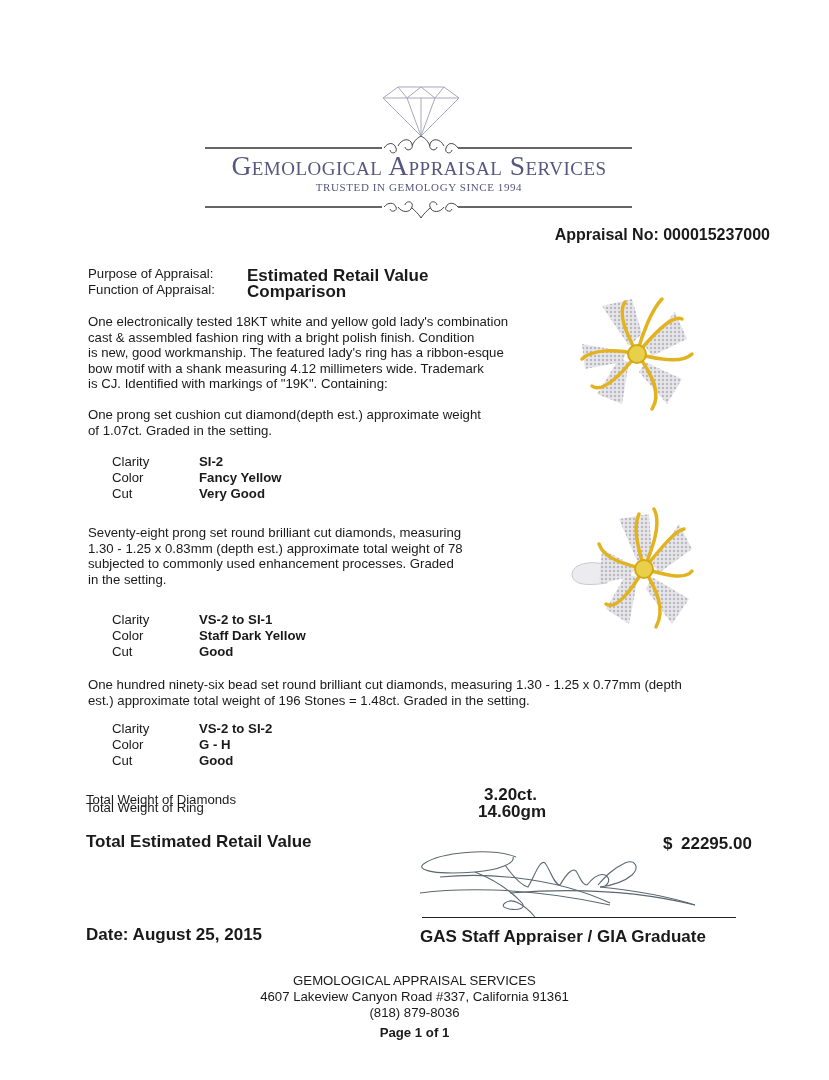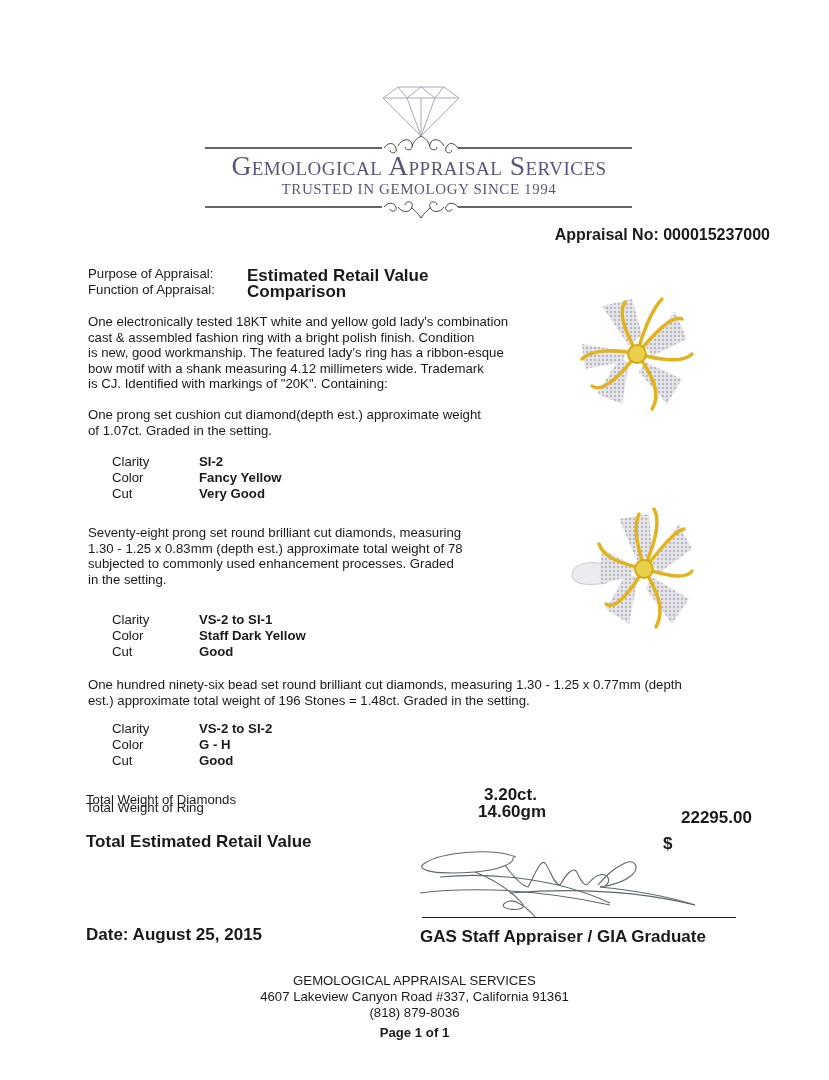--- a/index.html
+++ b/index.html
@@ -4,21 +4,21 @@
   <style>
     html, body { margin: 0; padding: 0; background: #ffffff; }
     body { width: 829px; height: 1080px; position: relative; overflow: hidden;
            font-family: "Liberation Sans", sans-serif; color: #1a1a1a; }
     .abs { position: absolute; }
     .logo-svg { position: absolute; left: 0; top: 0; }
     .brand-title { position: absolute; left: 205px; top: 150px; width: 428px; text-align: center;
                    font-family: "Liberation Serif", serif; color: #56567e; font-size: 27.5px;
                    letter-spacing: 0.5px; white-space: nowrap; font-variant: small-caps; }
     .brand-tag { position: absolute; left: 205px; top: 181px; width: 428px; text-align: center;
-                 font-family: "Liberation Serif", serif; color: #56567e; font-size: 15px;
+                 font-family: "Liberation Serif", serif; color: #56567e; font-size: 11px;
                  letter-spacing: 0.6px; white-space: nowrap; }
     .appraisal-no { position: absolute; right: 59px; top: 226px; font-weight: bold; font-size: 16px; }
     .bold { font-weight: bold; }
     .kv-label { position: absolute; font-size: 13.2px; }
     .kv-value { position: absolute; font-size: 17px; font-weight: bold; }
     .para { position: absolute; left: 88px; font-size: 13.2px; line-height: 15.5px; white-space: nowrap; }
     .grade-row { position: absolute; font-size: 13.2px; white-space: nowrap; }
     .sig-line { position: absolute; left: 422px; top: 917px; width: 314px; height: 1px; background: #222; }
     .footer { position: absolute; left: 0; width: 829px; text-align: center; font-size: 13.2px; white-space: nowrap; }
     .ring { position: absolute; }
@@ -69,21 +69,21 @@
 <div class="kv-label" style="left:88px; top:266px;">Purpose of Appraisal:</div>
 <div class="kv-value" style="left:247px; top:266px;">Estimated Retail Value</div>
 <div class="kv-label" style="left:88px; top:282px;">Function of Appraisal:</div>
 <div class="kv-value" style="left:247px; top:282px;">Comparison</div>
 
 <div class="para" style="top:314px;">
   <div>One electronically tested 18KT white and yellow gold lady's combination</div>
   <div>cast &amp; assembled fashion ring with a bright polish finish. Condition</div>
   <div>is new, good workmanship. The featured lady's ring has a ribbon-esque</div>
   <div>bow motif with a shank measuring 4.12 millimeters wide. Trademark</div>
-  <div>is CJ. Identified with markings of "20K".  Containing:</div>
+  <div>is CJ. Identified with markings of "19K".  Containing:</div>
 </div>
 
 <div class="para" style="top:407px;">
   <div>One prong set cushion cut diamond(depth est.) approximate weight</div>
   <div>of 1.07ct. Graded in the setting.</div>
 </div>
 <div>
   <div class="grade-row" style="left:112px; top:454px;">Clarity</div>
   <div class="grade-row bold" style="left:199px; top:454px;">SI-2</div>
   <div class="grade-row" style="left:112px; top:470px;">Color</div>
@@ -120,21 +120,21 @@
   <div class="grade-row bold" style="left:199px; top:753px;">Good</div>
 </div>
 
 <div class="kv-label" style="left:86px; top:784px;margin-top:8px;">Total Weight of Diamonds</div>
 <div class="kv-value" style="left:484px; top:785px;">3.20ct.</div>
 <div class="kv-label" style="left:86px; top:800px;">Total Weight of Ring</div>
 <div class="kv-value" style="left:478px; top:802px;">14.60gm</div>
 
 <div class="kv-value" style="left:86px; top:832px;">Total Estimated Retail Value</div>
 <div class="kv-value" style="left:663px; top:834px;">$</div>
-<div class="kv-value" style="left:681px; top:808px;">22295.00</div>
+<div class="kv-value" style="left:681px; top:834px;">22295.00</div>
 
 <svg class="abs" style="left:400px; top:845px;" width="360" height="80">
   <g fill="none" stroke="#5a6870" stroke-width="1.1">
     <path d="M116,12 C90,2 40,8 25,18 C12,26 40,30 75,27 C100,25 115,18 113,12"></path>
     <path d="M75,27 C95,35 110,45 122,58 C130,68 95,65 105,58 C112,52 125,60 135,72"></path>
     <path d="M20,48 C50,44 120,40 210,60"></path>
     <path d="M40,32 C80,28 150,30 210,58"></path>
     <path d="M105,20 C112,30 120,40 128,42 C135,30 140,14 145,18 C150,24 154,40 160,40 C166,30 172,22 176,26 C180,32 182,40 187,40 C195,30 200,28 205,30 C212,34 208,42 200,42 C215,40 225,36 232,30 C240,22 235,14 225,18 C212,24 205,32 198,40"></path>
     <path d="M110,48 C160,44 230,44 295,60"></path>
     <path d="M200,42 C240,46 270,52 295,60"></path>

